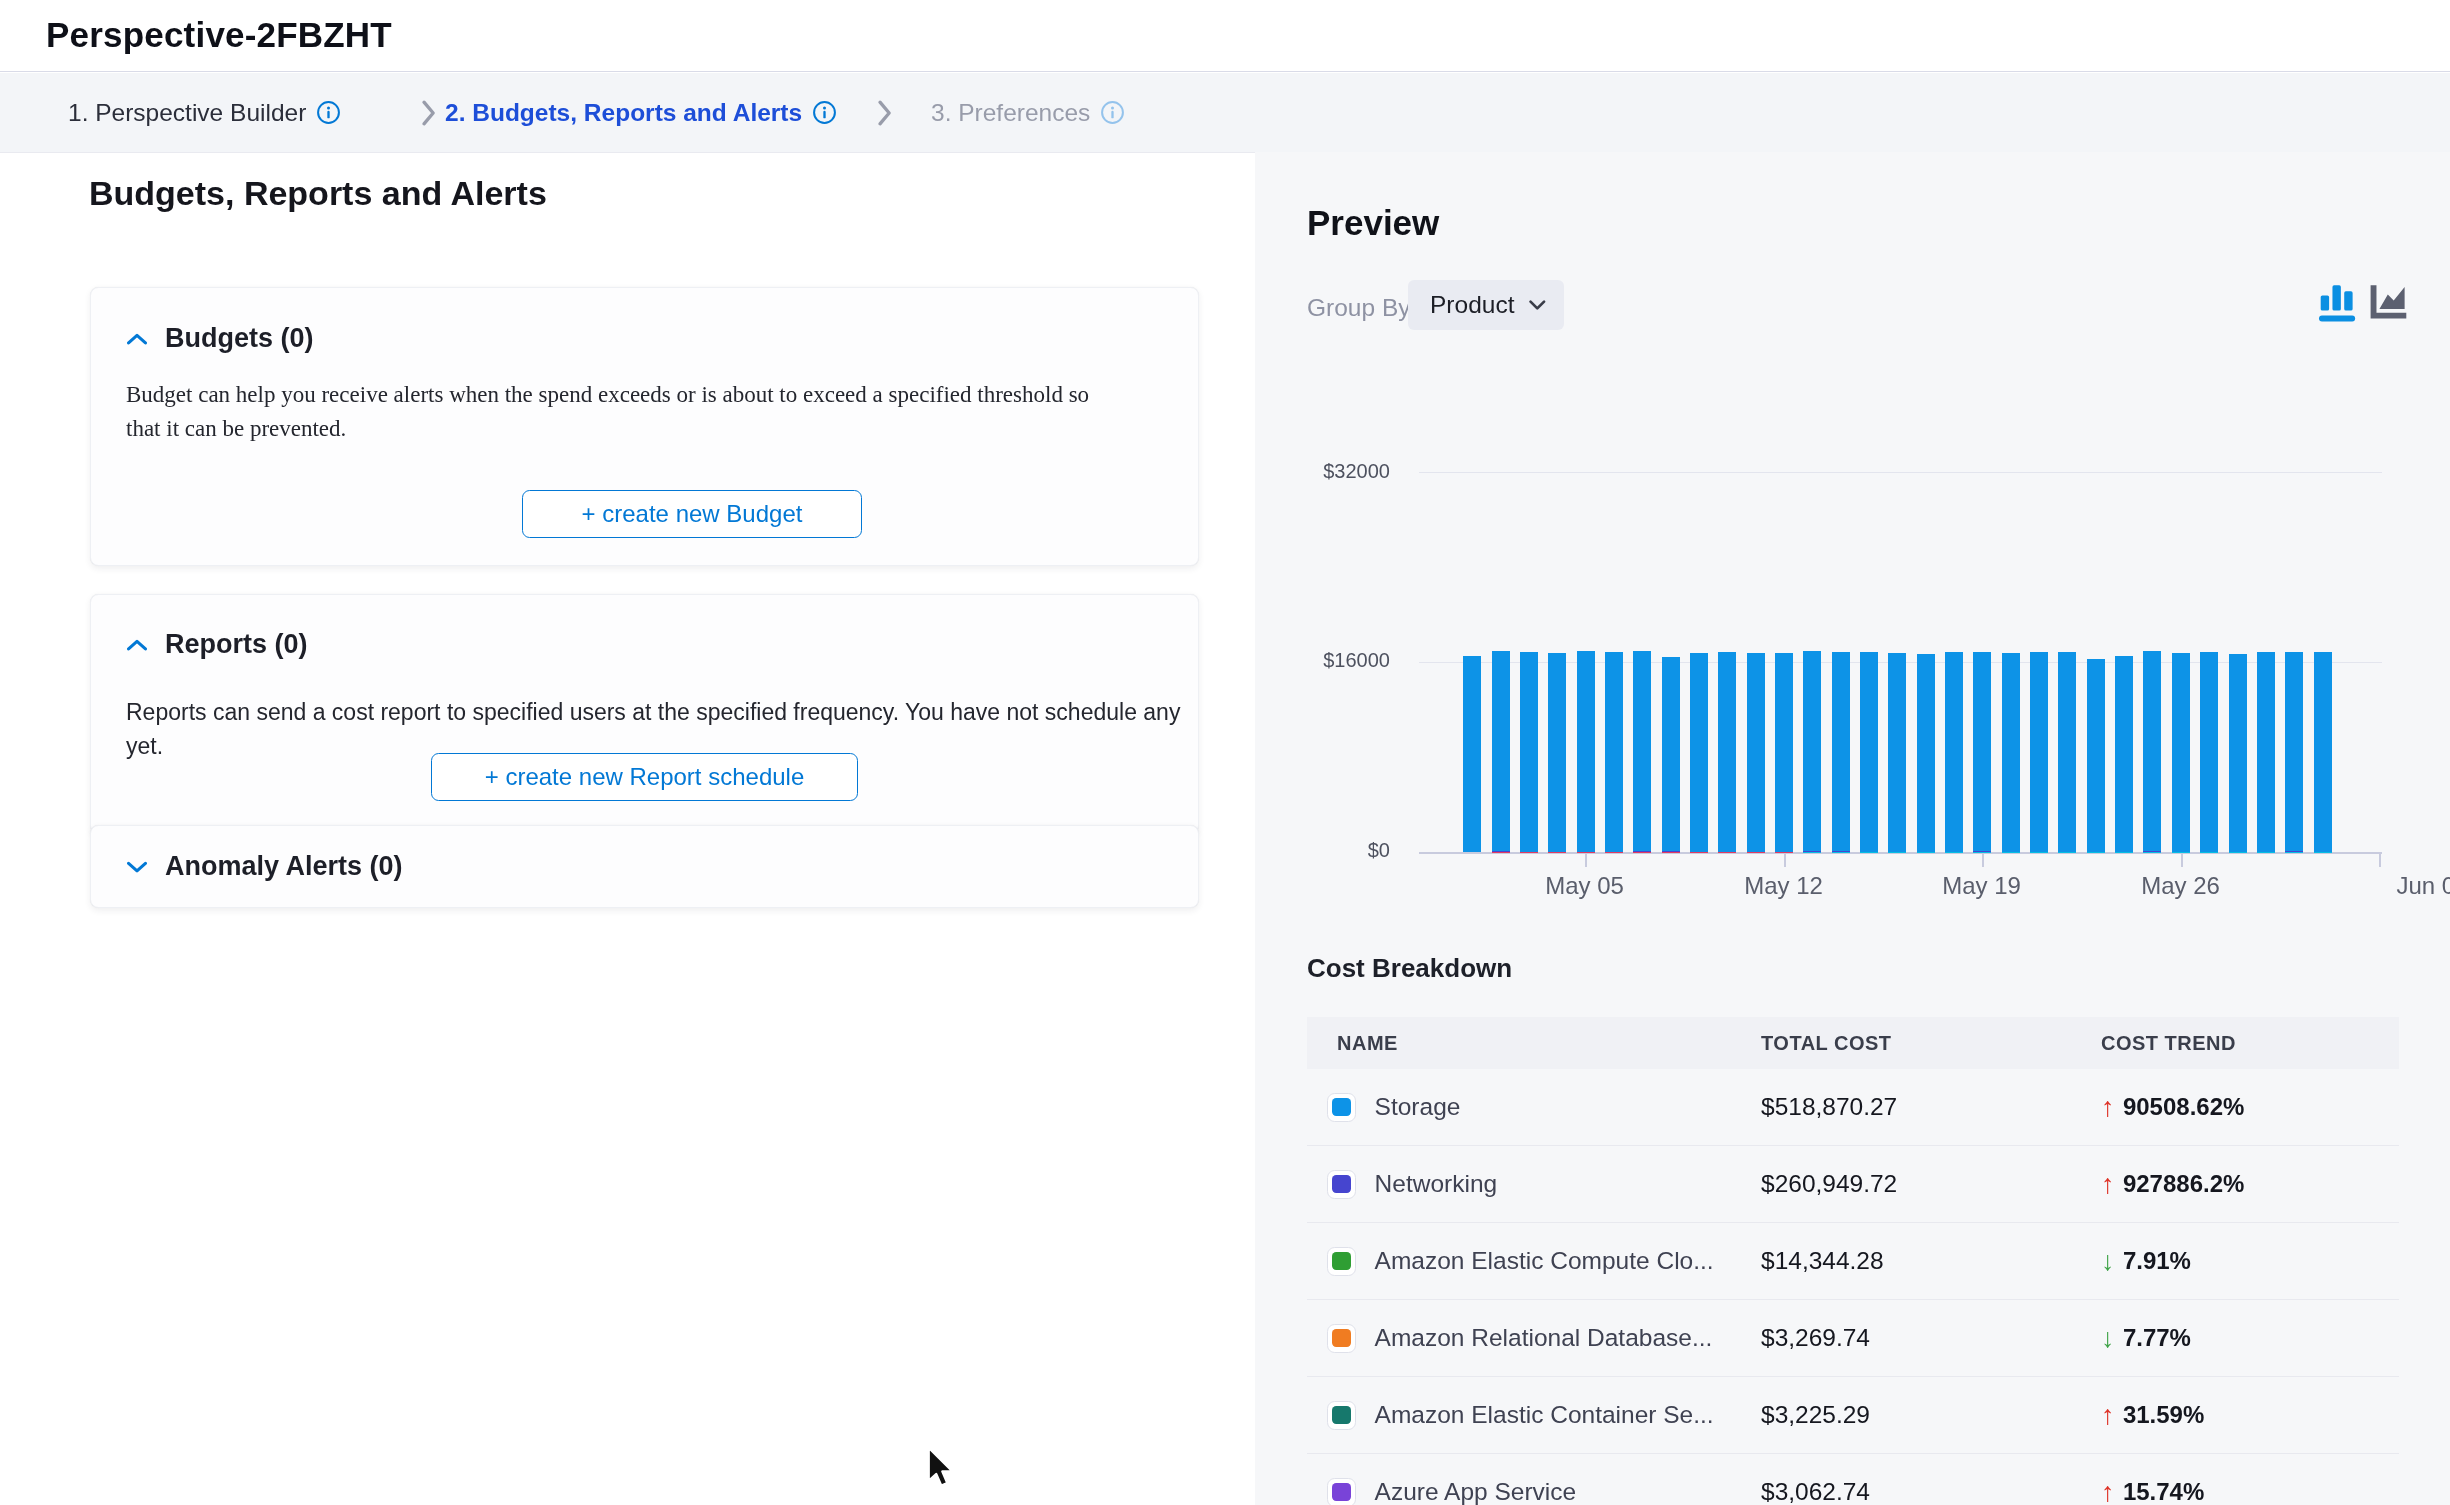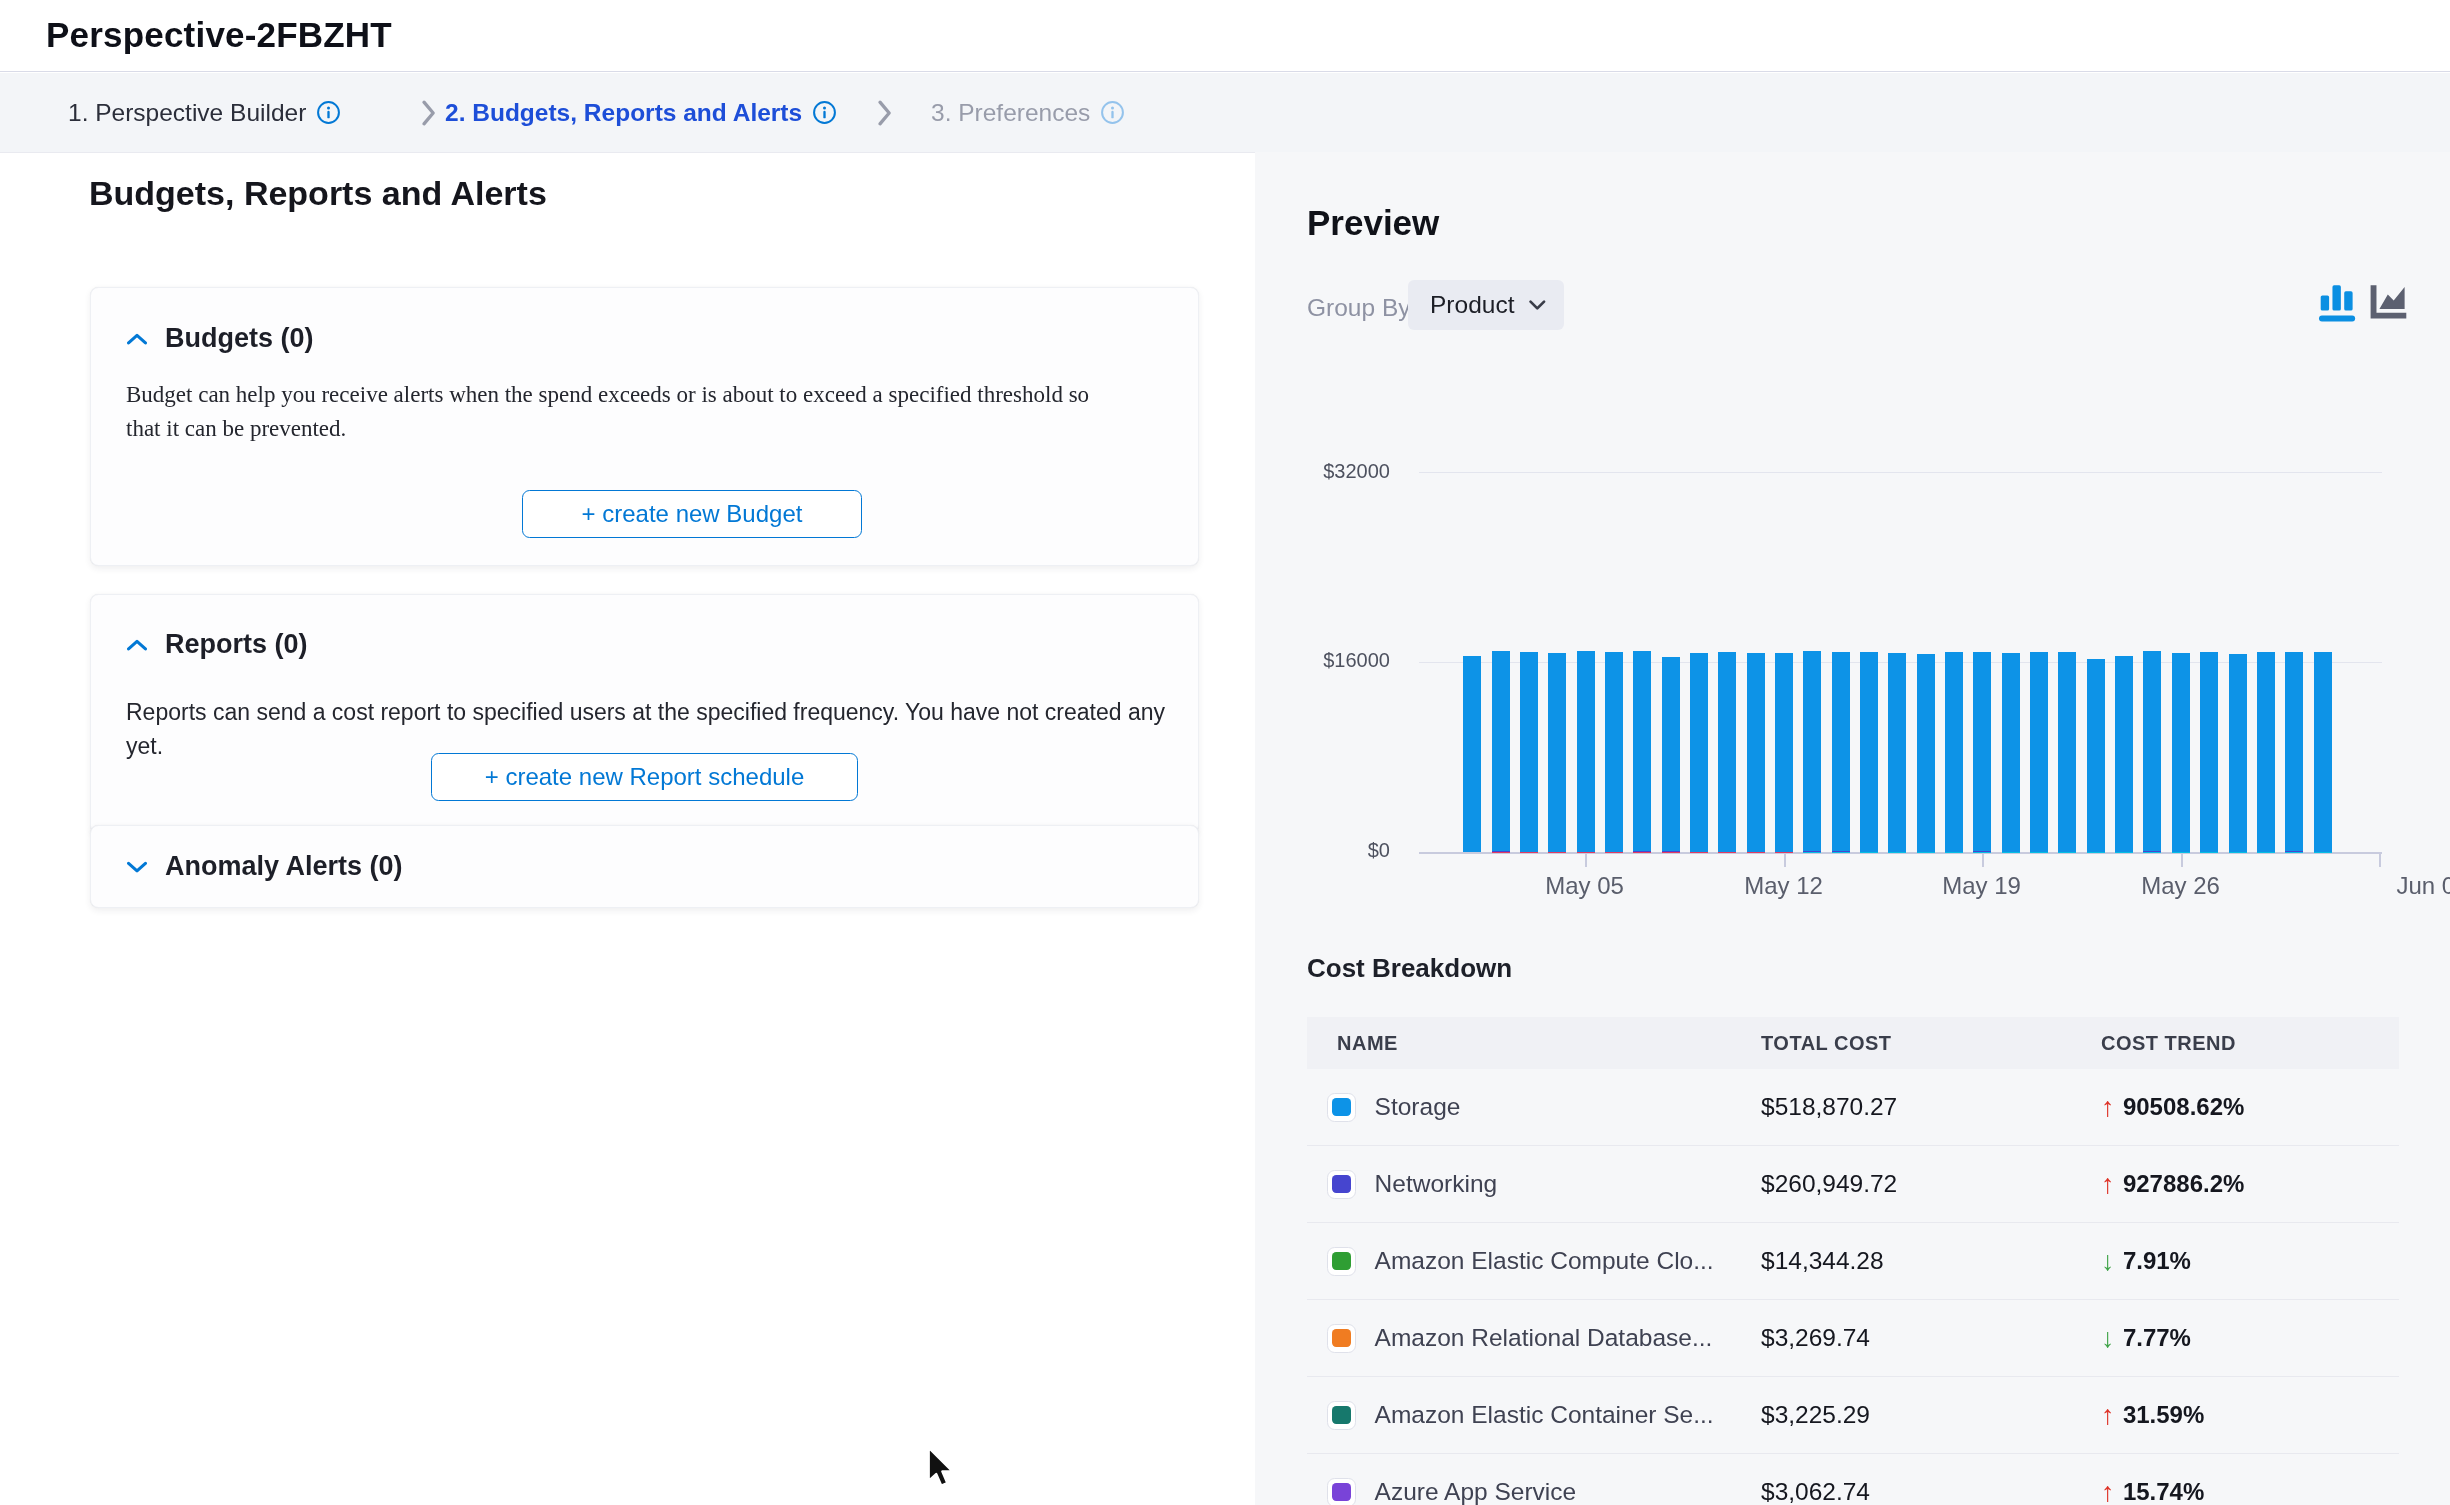--- a/index.html
+++ b/index.html
@@ -128,21 +128,21 @@
       <button class="btn btn-budget">+ create new Budget</button>
     </div>
 
     <div class="card card-reports">
       <div class="card-head">
         <svg width="22" height="13.5" viewBox="0 0 26 16">
           <polyline points="3,13 13,4 23,13" fill="none" stroke="#0278d5" stroke-width="3.6" stroke-linecap="round" stroke-linejoin="round"></polyline>
         </svg>
         <span>Reports (0)</span>
       </div>
-      <div class="card-par">Reports can send a cost report to specified users at the specified frequency. You have not created any yet.</div>
+      <div class="card-par">Reports can send a cost report to specified users at the specified frequency. You have not schedule any yet.</div>
       <button class="btn btn-report">+ create new Report schedule</button>
     </div>
 
     <div class="card card-anomaly">
       <div class="card-head">
         <svg width="22" height="13.5" viewBox="0 0 26 16">
           <polyline points="3,4 13,13 23,4" fill="none" stroke="#0278d5" stroke-width="3.6" stroke-linecap="round" stroke-linejoin="round"></polyline>
         </svg>
         <span>Anomaly Alerts (0)</span>
       </div>

